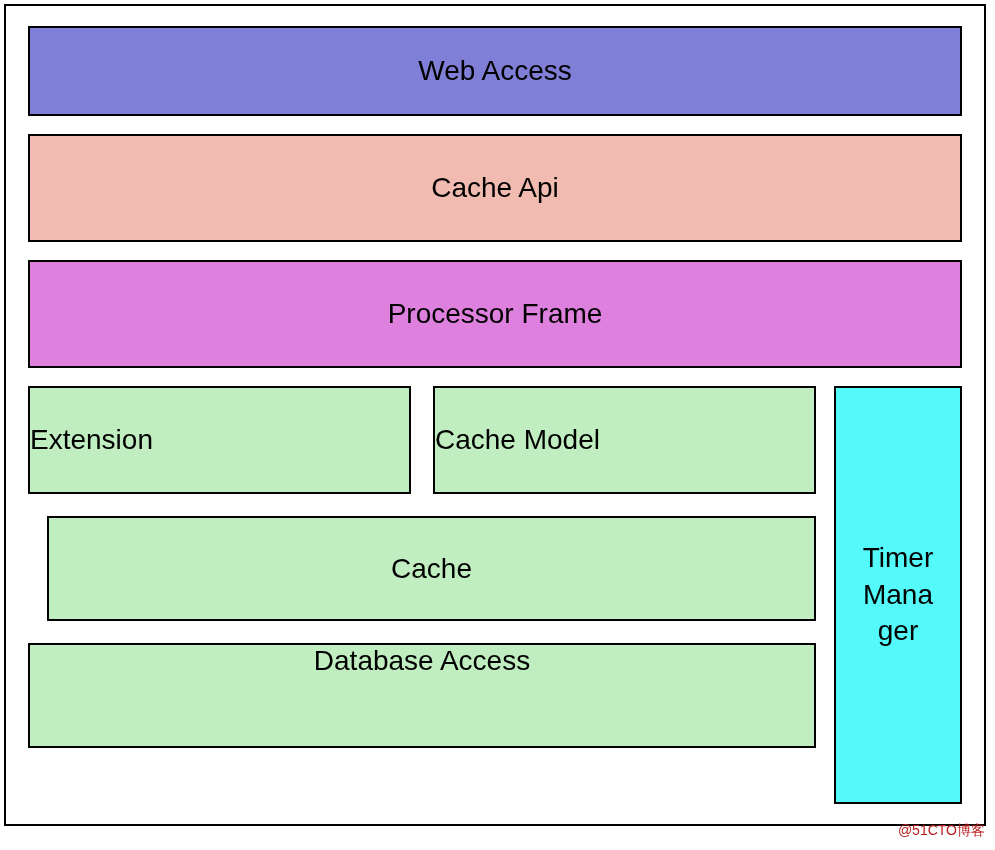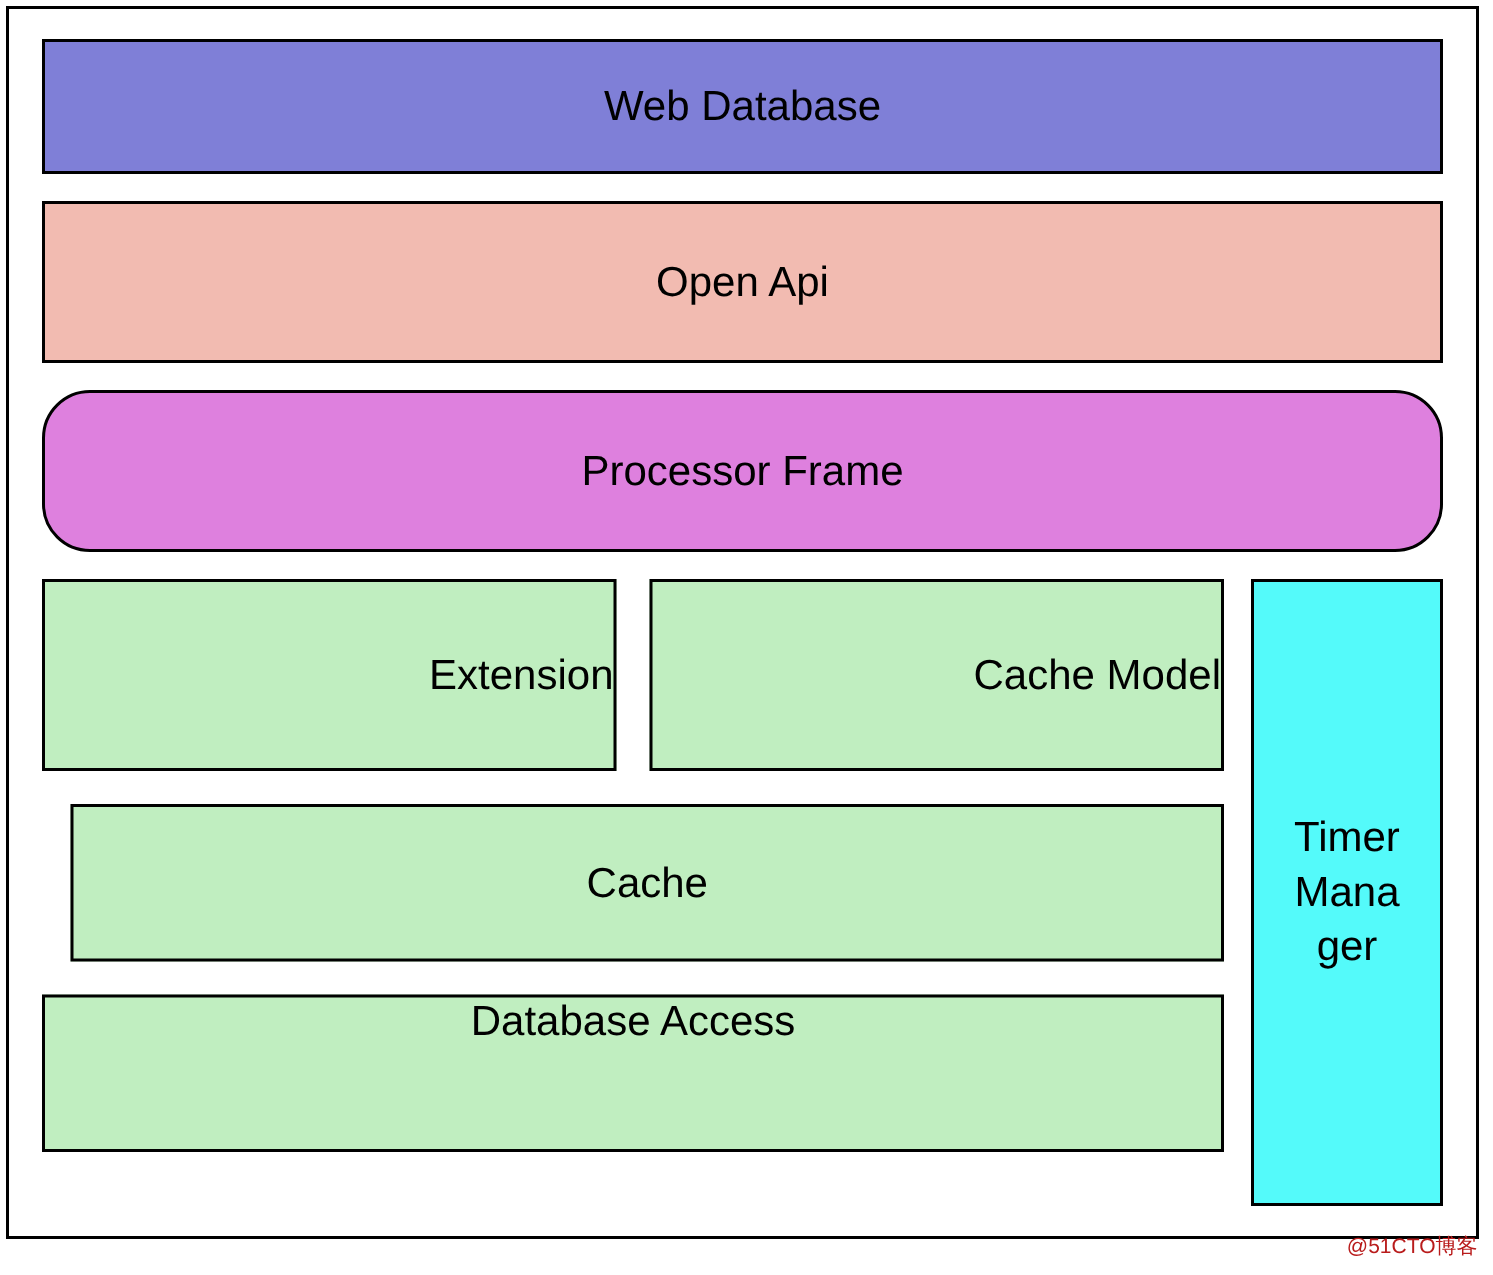--- a/index.html
+++ b/index.html
@@ -39,21 +39,20 @@
       background: #7f7fd7;
       height: 90px;
     }
     .open-api {
       background: #f2bbb1;
       height: 108px;
     }
     .processor-frame {
       background: #de80de;
       height: 108px;
-      border-radius: 32px;
     }
     .lower-section {
       display: flex;
       gap: 18px;
       flex: 1;
     }
     .side-box {
       background: #54fafa;
       width: 128px;
       border: 2px solid #000;
@@ -72,24 +71,24 @@
       gap: 22px;
     }
     .middle-row {
       display: flex;
       gap: 22px;
     }
     .middle-box {
       background: #c0eec0;
       border: 2px solid #000;
       flex: 1;
-      height: 128px;
+      height: 108px;
       display: flex;
       align-items: center;
-      justify-content: flex-end;
+      justify-content: flex-start;
       font-size: 28px;
     }
     .cache-box {
       background: #c0eec0;
       border: 2px solid #000;
       height: 105px;
       display: flex;
       align-items: center;
       justify-content: center;
       font-size: 28px;
@@ -110,24 +109,24 @@
       right: 10px;
       font-size: 14px;
       color: #b91c1c;
     }
   </style>
 </head>
 <body>
 
 <div class="outer-container">
   <div class="box web-console">
-    <span>Web Database</span>
+    <span>Web Access</span>
   </div>
   <div class="box open-api">
-    <span>Open Api</span>
+    <span>Cache Api</span>
   </div>
   <div class="box processor-frame">
     <span>Processor Frame</span>
   </div>
   <div class="lower-section">
     <div class="middle-column">
       <div class="middle-row">
         <div class="middle-box">
           <span>Extension</span>
         </div>

